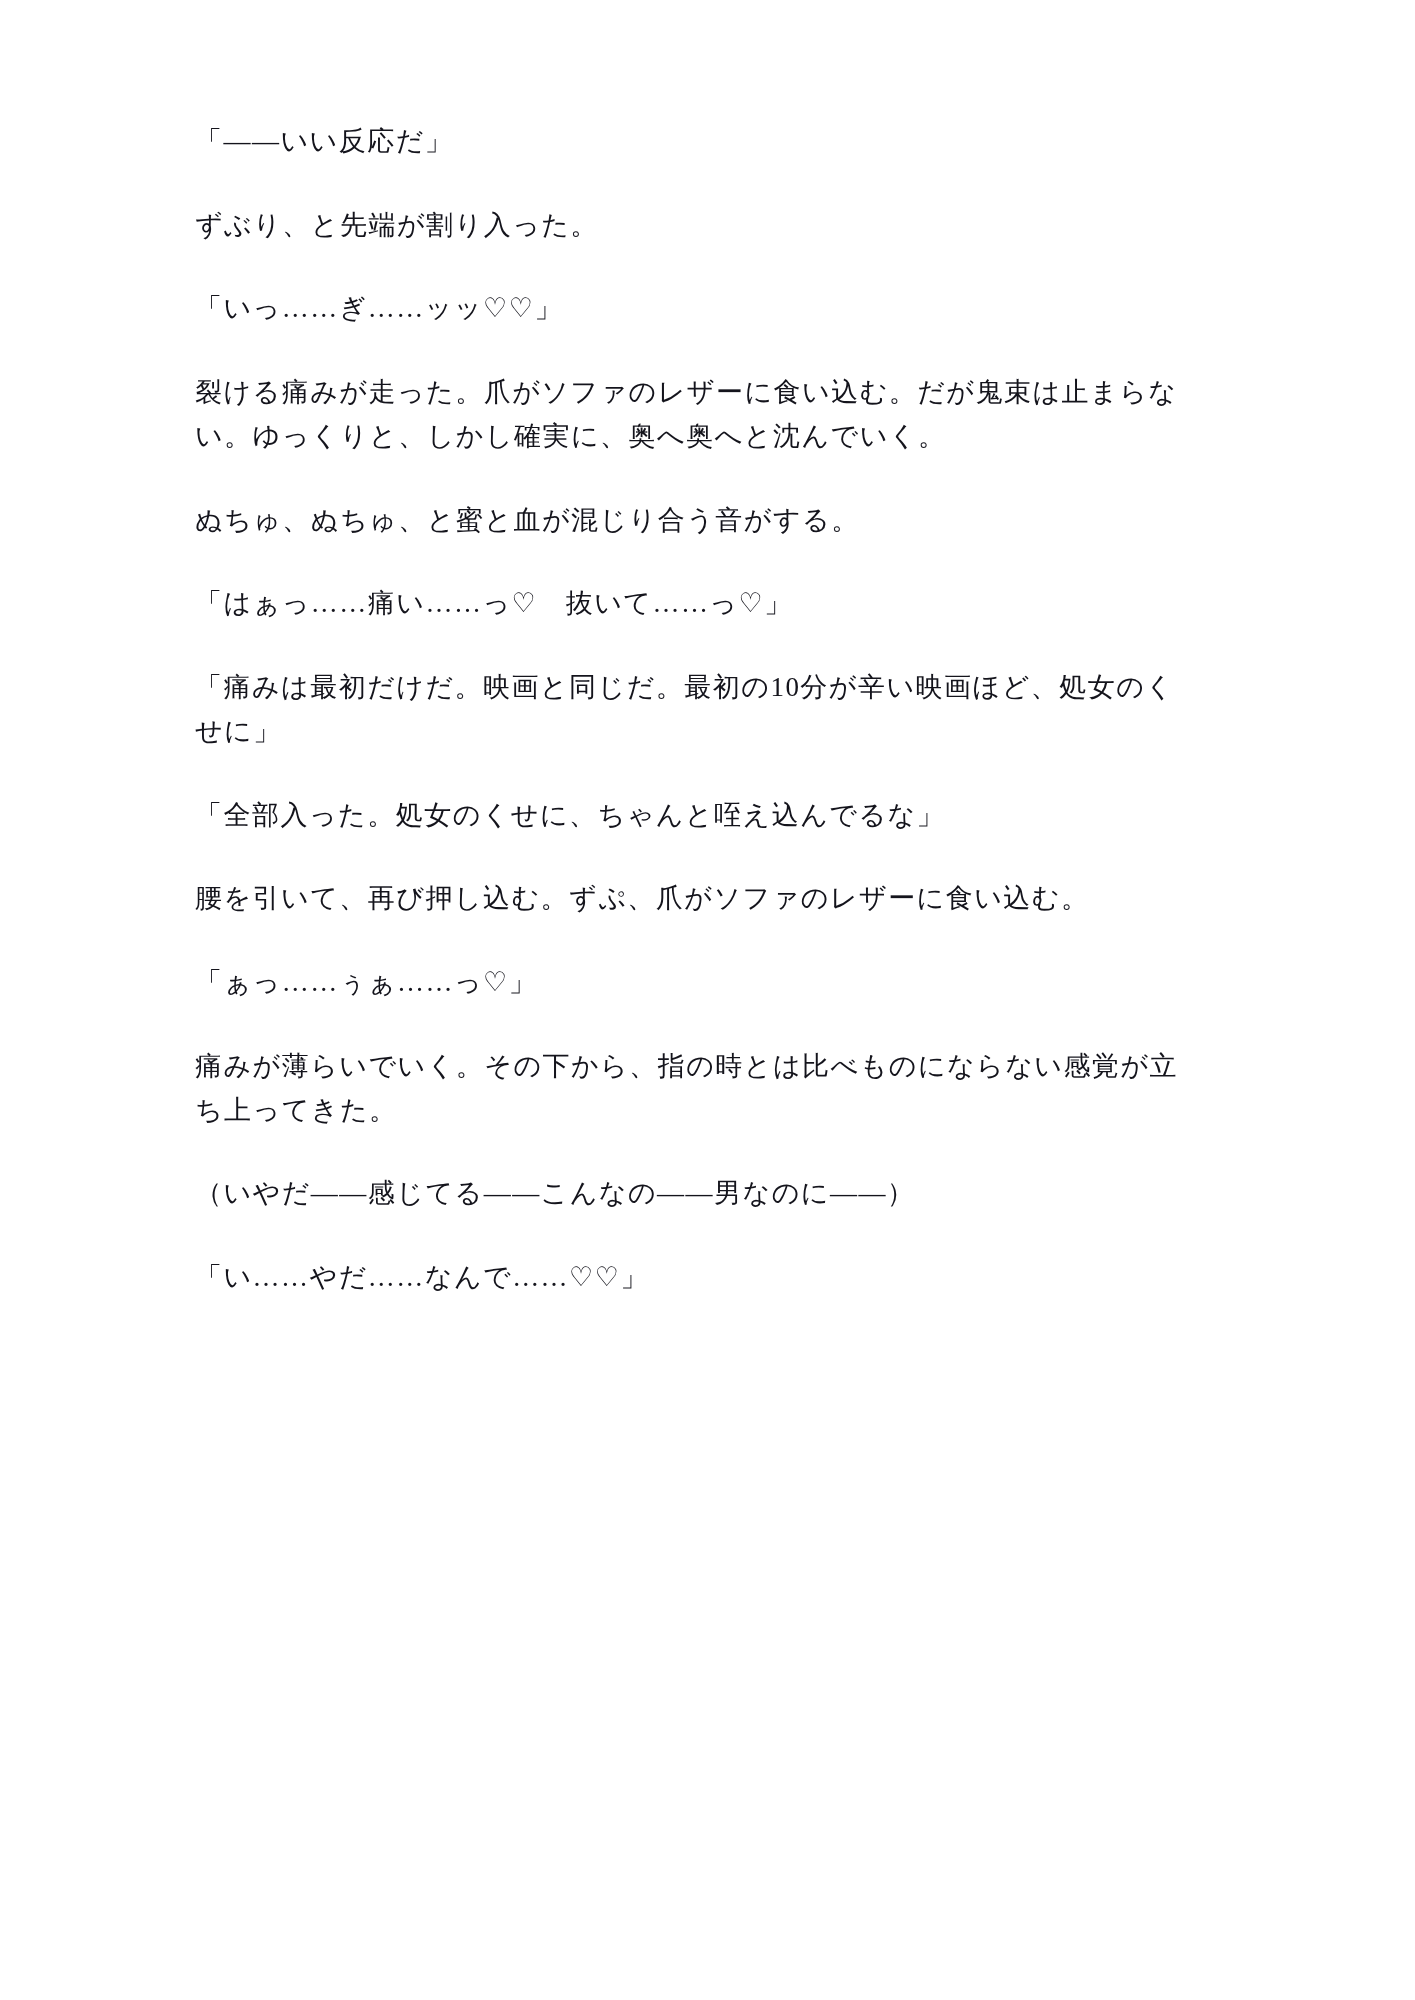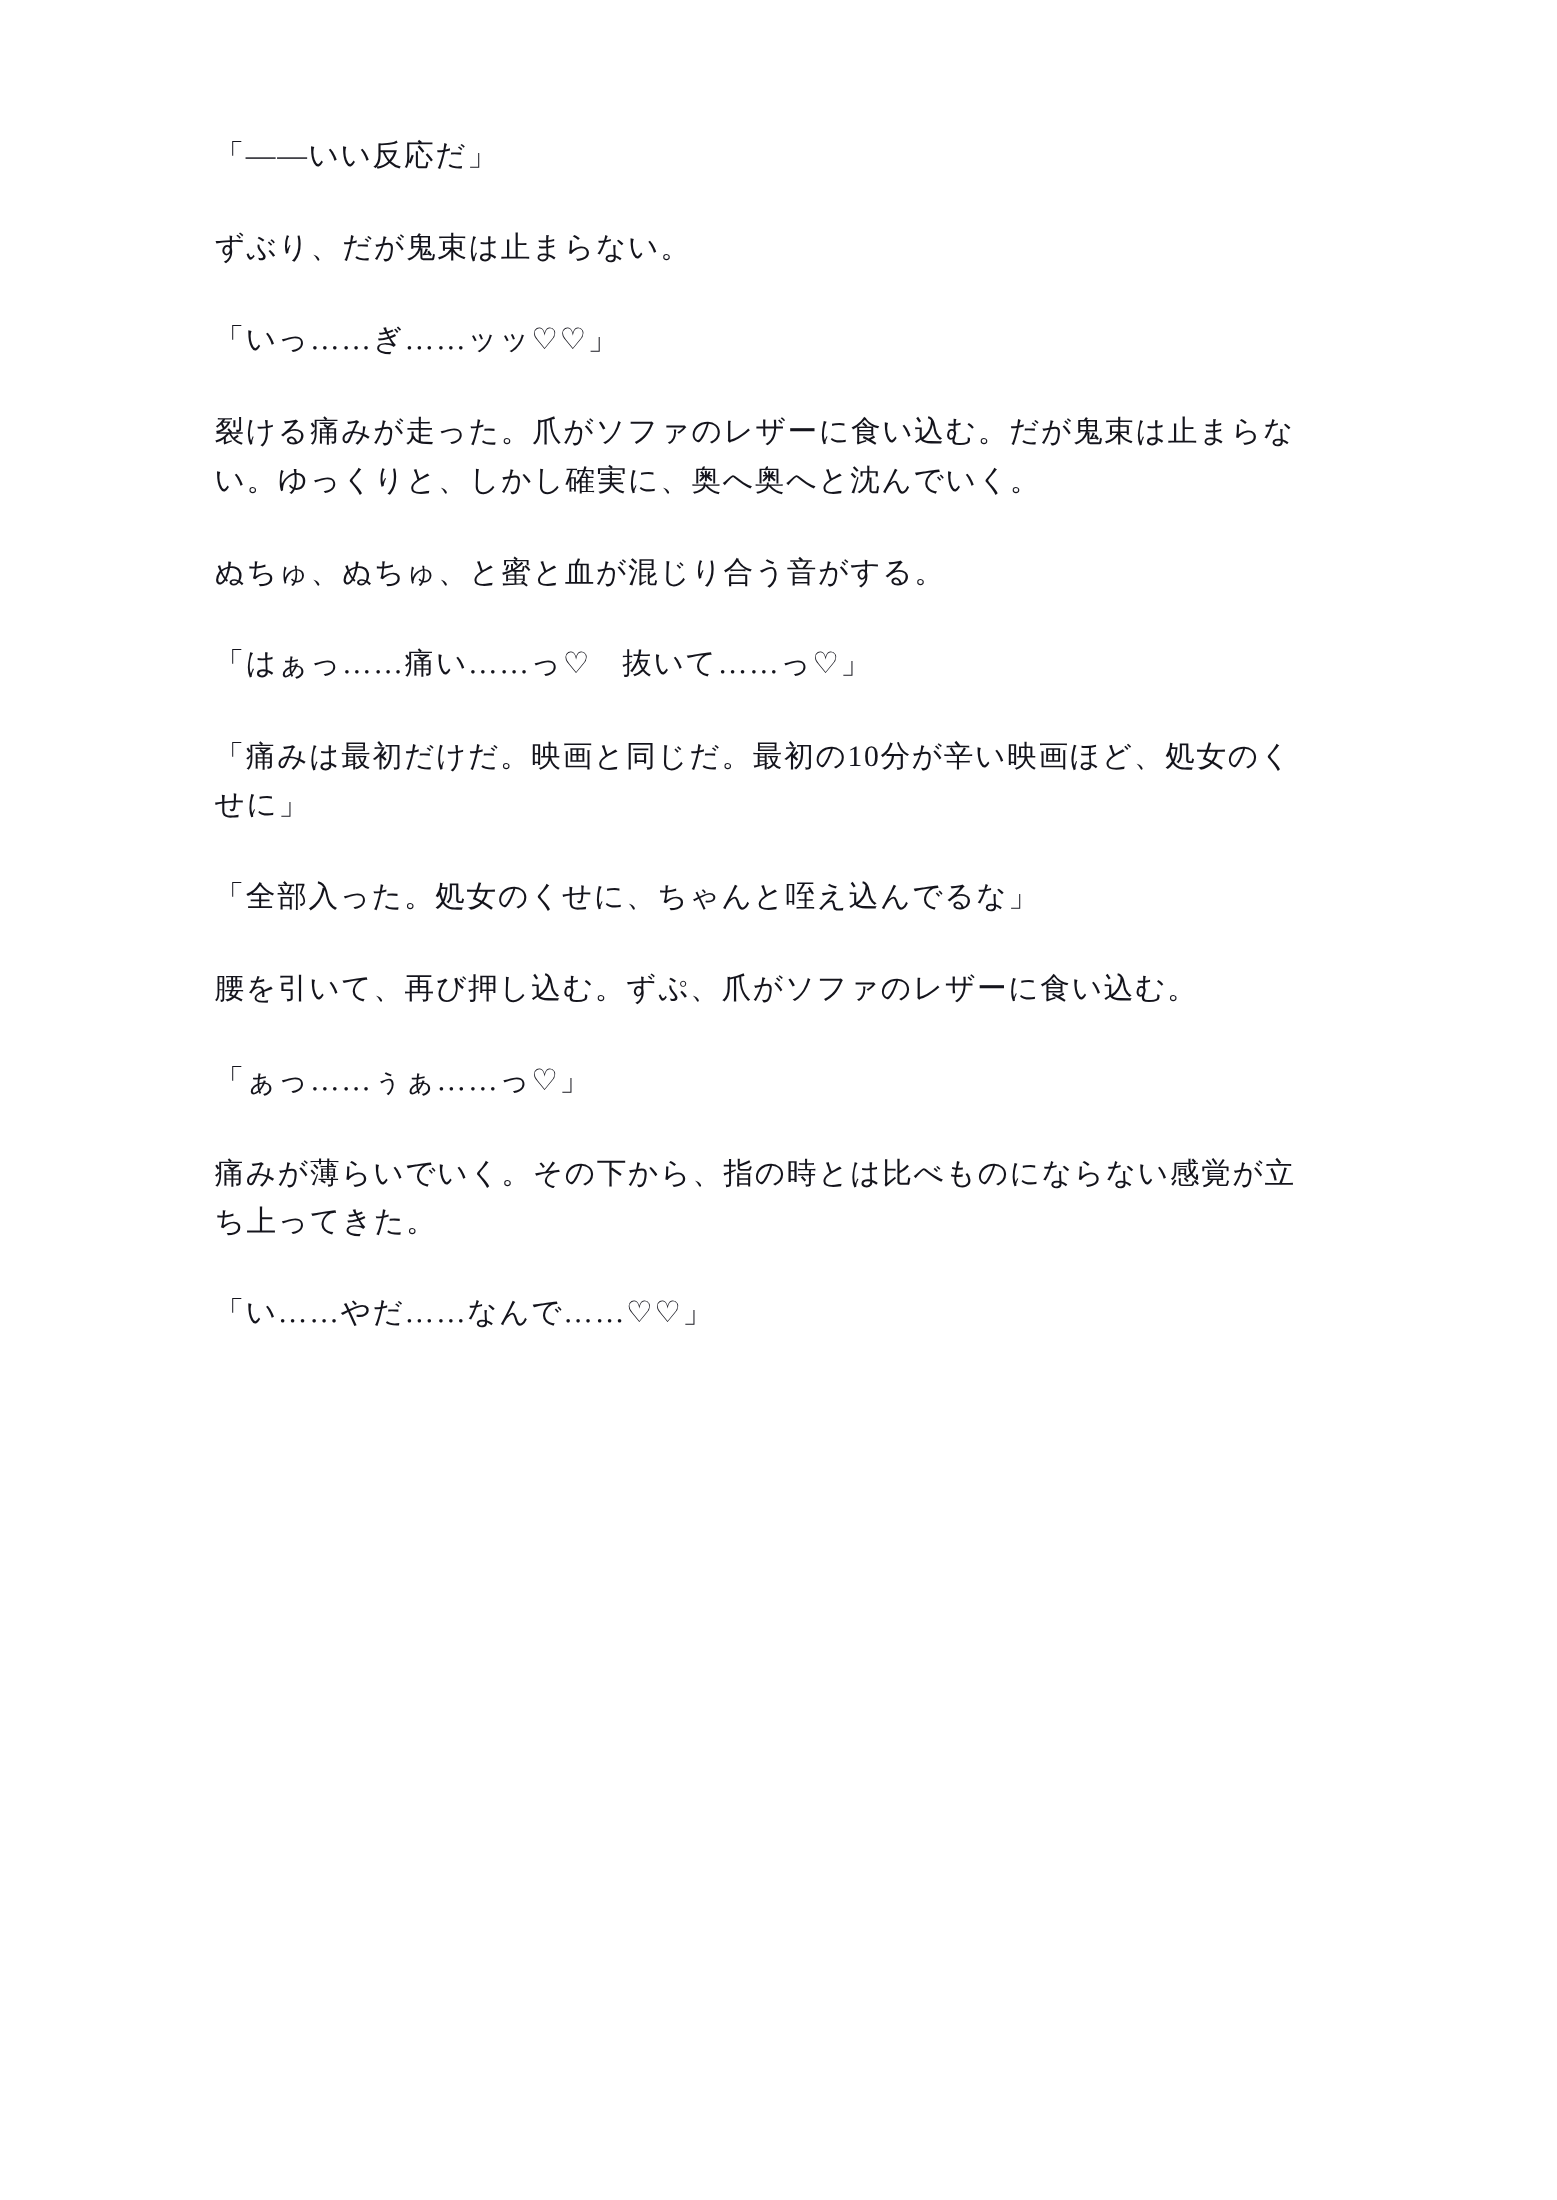--- a/index.html
+++ b/index.html
@@ -36,25 +36,26 @@
   .para:last-child {
     margin-bottom: 0;
   }
 </style>
 </head>
 <body>
 
 <div class="page">
   <div class="body-text">
     <p class="para">「――いい反応だ」</p>
-    <p class="para">ずぶり、だが鬼束は止まらない。</p>
+    <p class="para">ずぶり、と先端が割り入った。</p>
     <p class="para">「いっ……ぎ……ッッ♡♡」</p>
     <p class="para">裂ける痛みが走った。爪がソファのレザーに食い込む。だが鬼束は止まらない。ゆっくりと、しかし確実に、奥へ奥へと沈んでいく。</p>
     <p class="para">ぬちゅ、ぬちゅ、と蜜と血が混じり合う音がする。</p>
     <p class="para">「はぁっ……痛い……っ♡　抜いて……っ♡」</p>
     <p class="para">「痛みは最初だけだ。映画と同じだ。最初の10分が辛い映画ほど、処女のくせに」</p>
     <p class="para">「全部入った。処女のくせに、ちゃんと咥え込んでるな」</p>
     <p class="para">腰を引いて、再び押し込む。ずぷ、爪がソファのレザーに食い込む。</p>
     <p class="para">「ぁっ……ぅぁ……っ♡」</p>
     <p class="para">痛みが薄らいでいく。その下から、指の時とは比べものにならない感覚が立ち上ってきた。</p>
+    <p class="para">（いやだ――感じてる――こんなの――男なのに――）</p>
     <p class="para">「い……やだ……なんで……♡♡」</p>
   </div>
 </div>
 
 </body></html>

